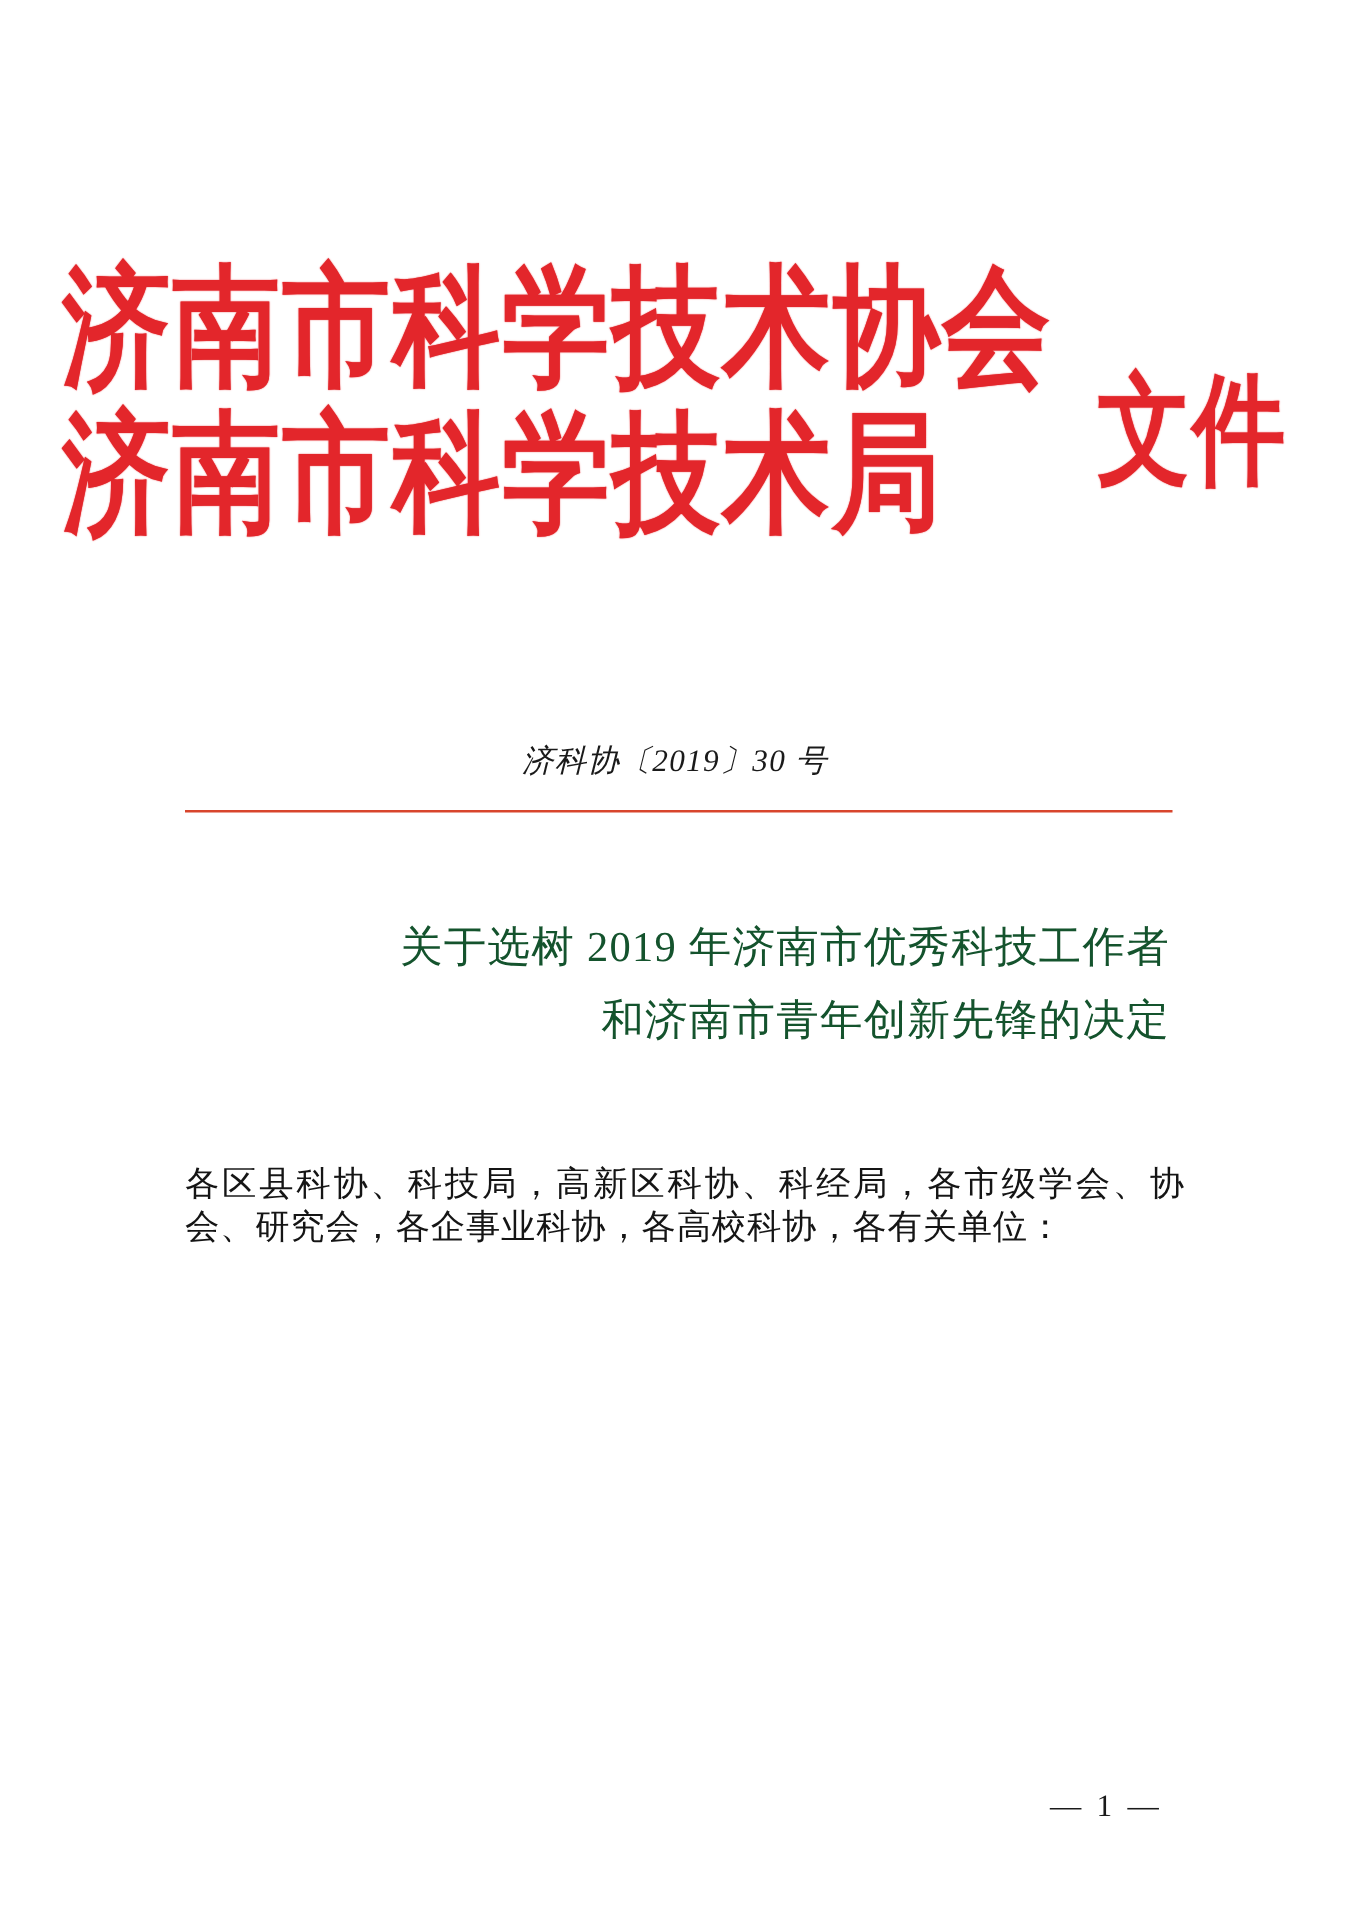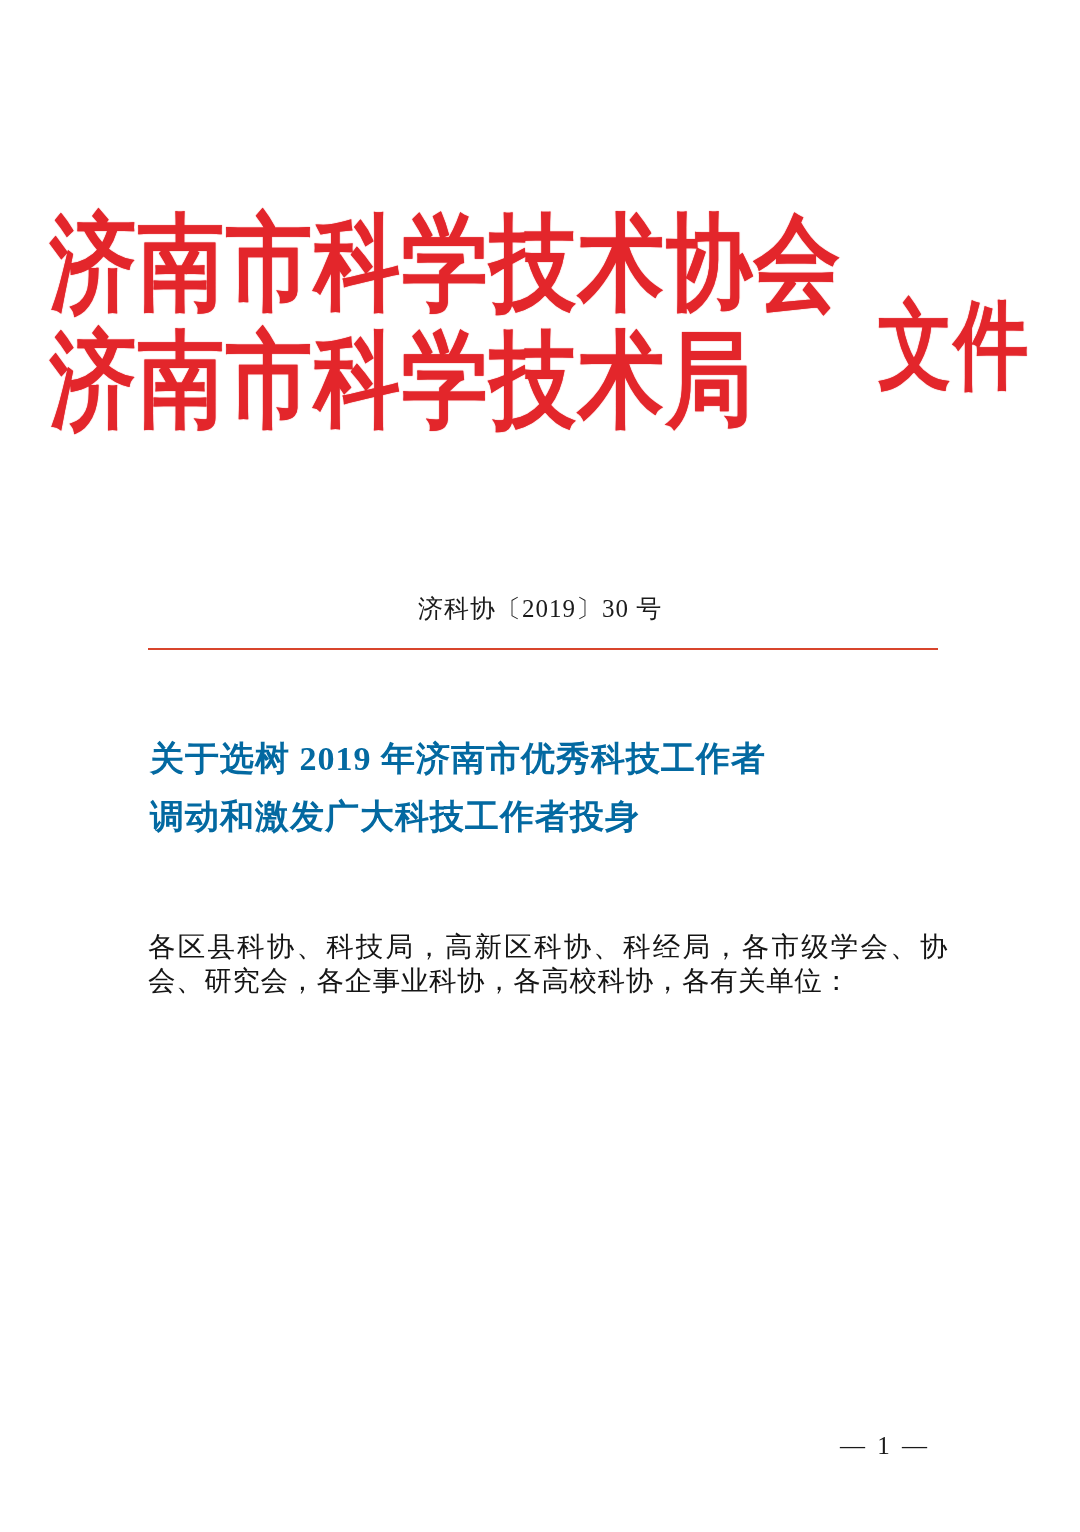--- a/index.html
+++ b/index.html
@@ -67,42 +67,43 @@
   
   .docnum {
     position: absolute;
     top: 592px;
     left: 0;
     width: 1080px;
     text-align: center;
     font-size: 25px;
     letter-spacing: 1px;
     color: #1a1a1a;
+    font-style: italic;
   }
   .red-rule {
     position: absolute;
     top: 648px;
     left: 148px;
     width: 790px;
     height: 2px;
     background: #d8452c;
   }
 
   
   .doc-title {
     position: absolute;
     top: 730px;
     left: 150px;
     width: 786px;
-    text-align: left;
+    text-align: right;
     font-size: 34px;
-    font-weight: 700;
+    font-weight: 400;
     line-height: 1.7;
     letter-spacing: 1px;
-    color: #0369a1;
+    color: #14532d;
   }
   .doc-title div { white-space: nowrap; }
 
   
   .body-text {
     position: absolute;
     top: 930px;
     left: 148px;
     width: 800px;
     font-size: 27.5px;
@@ -138,21 +139,21 @@
       <div class="mast-line">济南市科学技术局</div>
     </div>
     <div class="mast-doc">文件</div>
   </div>
 
   <div class="docnum">济科协〔2019〕30 号</div>
   <div class="red-rule"></div>
 
   <div class="doc-title">
     <div>关于选树 2019 年济南市优秀科技工作者</div>
-    <div>调动和激发广大科技工作者投身</div>
+    <div>和济南市青年创新先锋的决定</div>
   </div>
 
   <div class="body-text">
     <p>各区县科协、科技局，高新区科协、科经局，各市级学会、协会、研究会，各企事业科协，各高校科协，各有关单位：</p>
   </div>
 
   <div class="page-number">— 1 —</div>
 
 </div>
 

